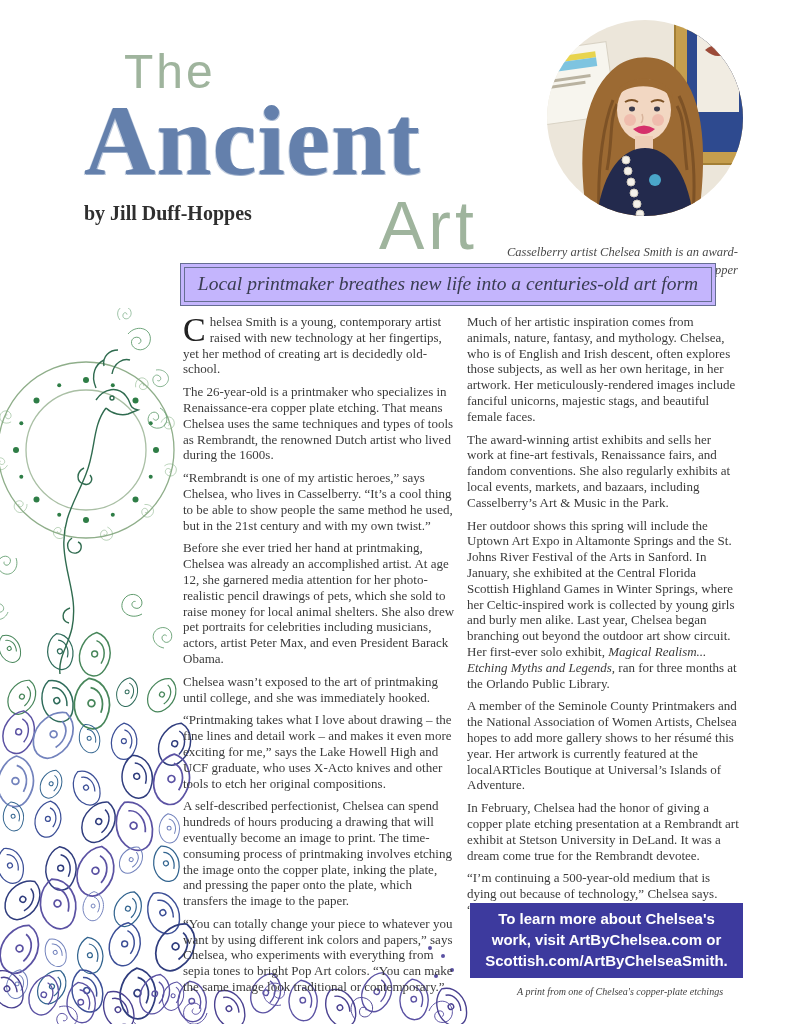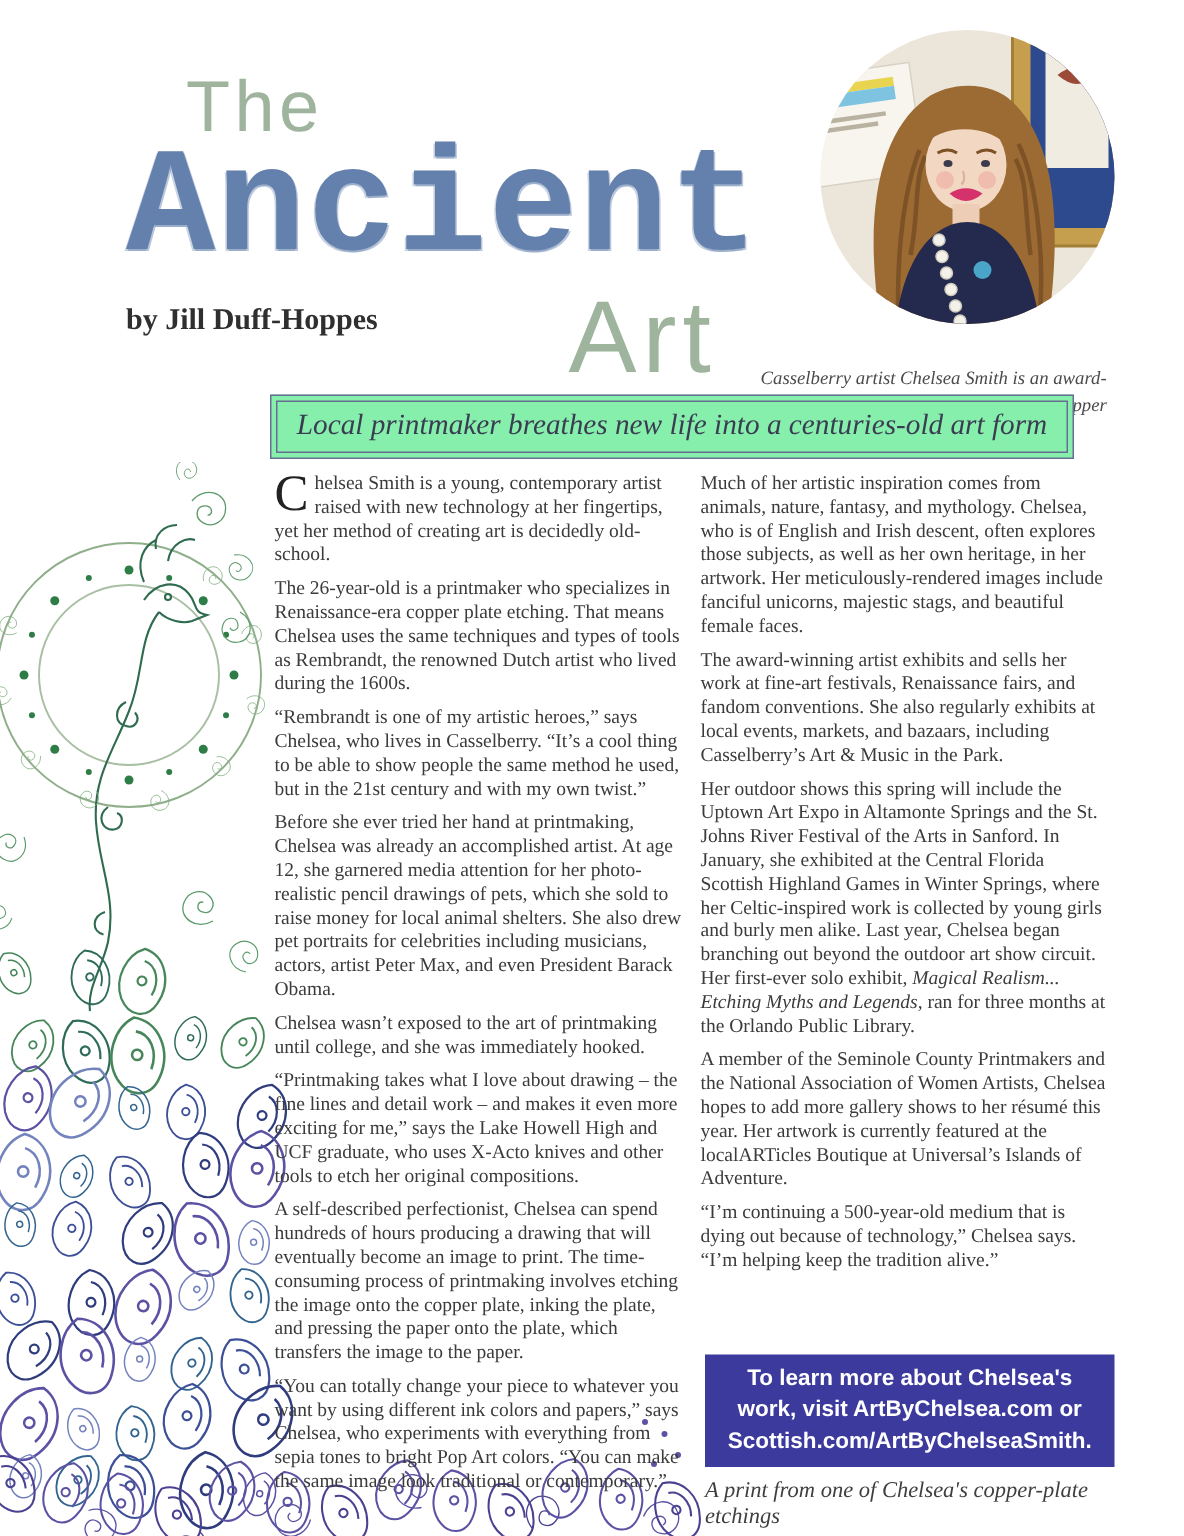--- a/index.html
+++ b/index.html
@@ -8,21 +8,21 @@
     font-family:"Liberation Serif",serif;color:#3b3b3b;
   }
   
   .title-the{
     position:absolute;left:124px;top:44px;
     font-family:"Liberation Sans",sans-serif;font-weight:400;
     font-size:48px;letter-spacing:3px;color:var(--title-green,#9fb49d);
   }
   .title-ancient{
     position:absolute;left:84px;top:84px;
-    font-family:Liberation Mono, monospace;font-weight:800;
+    font-family:Liberation Serif, serif;font-weight:800;
     font-size:99px;letter-spacing:1px;color:var(--title-blue,#6480ac);
     text-shadow:1px 1px 0 rgba(100,128,172,.45), -1px 1px 0 rgba(100,128,172,.35);
   }
   .title-art{
     position:absolute;left:379px;top:186px;
     font-family:"Liberation Sans",sans-serif;font-weight:400;
     font-size:68px;letter-spacing:4px;color:var(--title-green,#9fb49d);
   }
   .byline{
     position:absolute;left:84px;top:202px;
@@ -31,21 +31,21 @@
   }
   
   .portrait{position:absolute;left:547px;top:20px;width:196px;height:196px;}
   .photo-caption{
     position:absolute;left:507px;top:244px;width:258px;
     font-style:italic;font-size:12.5px;line-height:1.4;color:#4a4a4a;
   }
   
   .headline-box{
     position:absolute;left:180px;top:263px;width:536px;box-sizing:border-box;
-    border:1px solid var(--headline-border,#666e93);padding:3px;background:#86efac;
+    border:1px solid var(--headline-border,#666e93);padding:3px;background:#c4b5fd;
   }
   .headline-inner{
     border:1px solid var(--headline-border,#666e93);
     padding:5px 10px 6px;text-align:center;
   }
   .headline-text{
     font-style:italic;font-size:19.5px;color:#3a3d52;
     font-family:"Liberation Serif",serif;
   }
   
@@ -63,21 +63,21 @@
   
   .info-box{
     position:absolute;left:470px;top:903px;width:273px;height:75px;
     background:var(--info-box-blue,#3d3a9e);color:#fff;
     display:flex;flex-direction:column;justify-content:center;align-items:center;
     font-family:"Liberation Sans",sans-serif;font-weight:bold;
     font-size:15px;line-height:1.38;
   }
   .print-caption{
     position:absolute;left:470px;top:986px;width:300px;
-    font-style:italic;font-size:15px;color:#3f3f3f;
+    font-style:italic;font-size:10px;color:#3f3f3f;text-align:center;
   }
   
   .etching{position:absolute;left:0;top:308px;width:480px;height:716px;pointer-events:none;}
 </style>
 </head>
 <body>
 
 <div class="page">
 
   <svg id="etch-svg" class="etching" viewBox="0 0 480 716" aria-hidden="true">
@@ -274,20 +274,21 @@
       <p><span>Chelsea wasn’t exposed to the art of printmaking until college, and she was immediately hooked.</span></p>
       <p><span>“Printmaking takes what I love about drawing – the fine lines and detail work – and makes it even more exciting for me,” says the Lake Howell High and UCF graduate, who uses X-Acto knives and other tools to etch her original compositions.</span></p>
       <p><span>A self-described perfectionist, Chelsea can spend hundreds of hours producing a drawing that will eventually become an image to print. The time-consuming process of printmaking involves etching the image onto the copper plate, inking the plate, and pressing the paper onto the plate, which transfers the image to the paper.</span></p>
       <p><span>“You can totally change your piece to whatever you want by using different ink colors and papers,” says Chelsea, who experiments with everything from sepia tones to bright Pop Art colors. “You can make the same image look traditional or contemporary.”</span></p>
     </div>
   <div class="col col-right" id="col-right">
       <p><span>Much of her artistic inspiration comes from animals, nature, fantasy, and mythology. Chelsea, who is of English and Irish descent, often explores those subjects, as well as her own heritage, in her artwork. Her meticulously-rendered images include fanciful unicorns, majestic stags, and beautiful female faces.</span></p>
       <p><span>The award-winning artist exhibits and sells her work at fine-art festivals, Renaissance fairs, and fandom conventions. She also regularly exhibits at local events, markets, and bazaars, including Casselberry’s Art &amp; Music in the Park.</span></p>
       <p><span>Her outdoor shows this spring will include the Uptown Art Expo in Altamonte Springs and the St. Johns River Festival of the Arts in Sanford. In January, she exhibited at the Central Florida Scottish Highland Games in Winter Springs, where her Celtic-inspired work is collected by young girls and burly men alike. Last year, Chelsea began branching out beyond the outdoor art show circuit. Her first-ever solo exhibit, </span><em>Magical Realism... Etching Myths and Legends,</em><span> ran for three months at the Orlando Public Library.</span></p>
       <p><span>A member of the Seminole County Printmakers and the National Association of Women Artists, Chelsea hopes to add more gallery shows to her résumé this year. Her artwork is currently featured at the localARTicles Boutique at Universal’s Islands of Adventure.</span></p>
+      <p><span>In February, Chelsea had the honor of giving a copper plate etching presentation at a Rembrandt art exhibit at Stetson University in DeLand. It was a dream come true for the Rembrandt devotee.</span></p>
       <p><span>“I’m continuing a 500-year-old medium that is dying out because of technology,” Chelsea says. “I’m helping keep the tradition alive.”</span></p>
     </div>
 
   <div class="info-box" id="info-box">
       <div>To learn more about Chelsea's</div>
       <div>work, visit ArtByChelsea.com or</div>
       <div>Scottish.com/ArtByChelseaSmith.</div>
     </div>
 
   <div class="print-caption">A print from one of Chelsea's copper-plate etchings</div>

